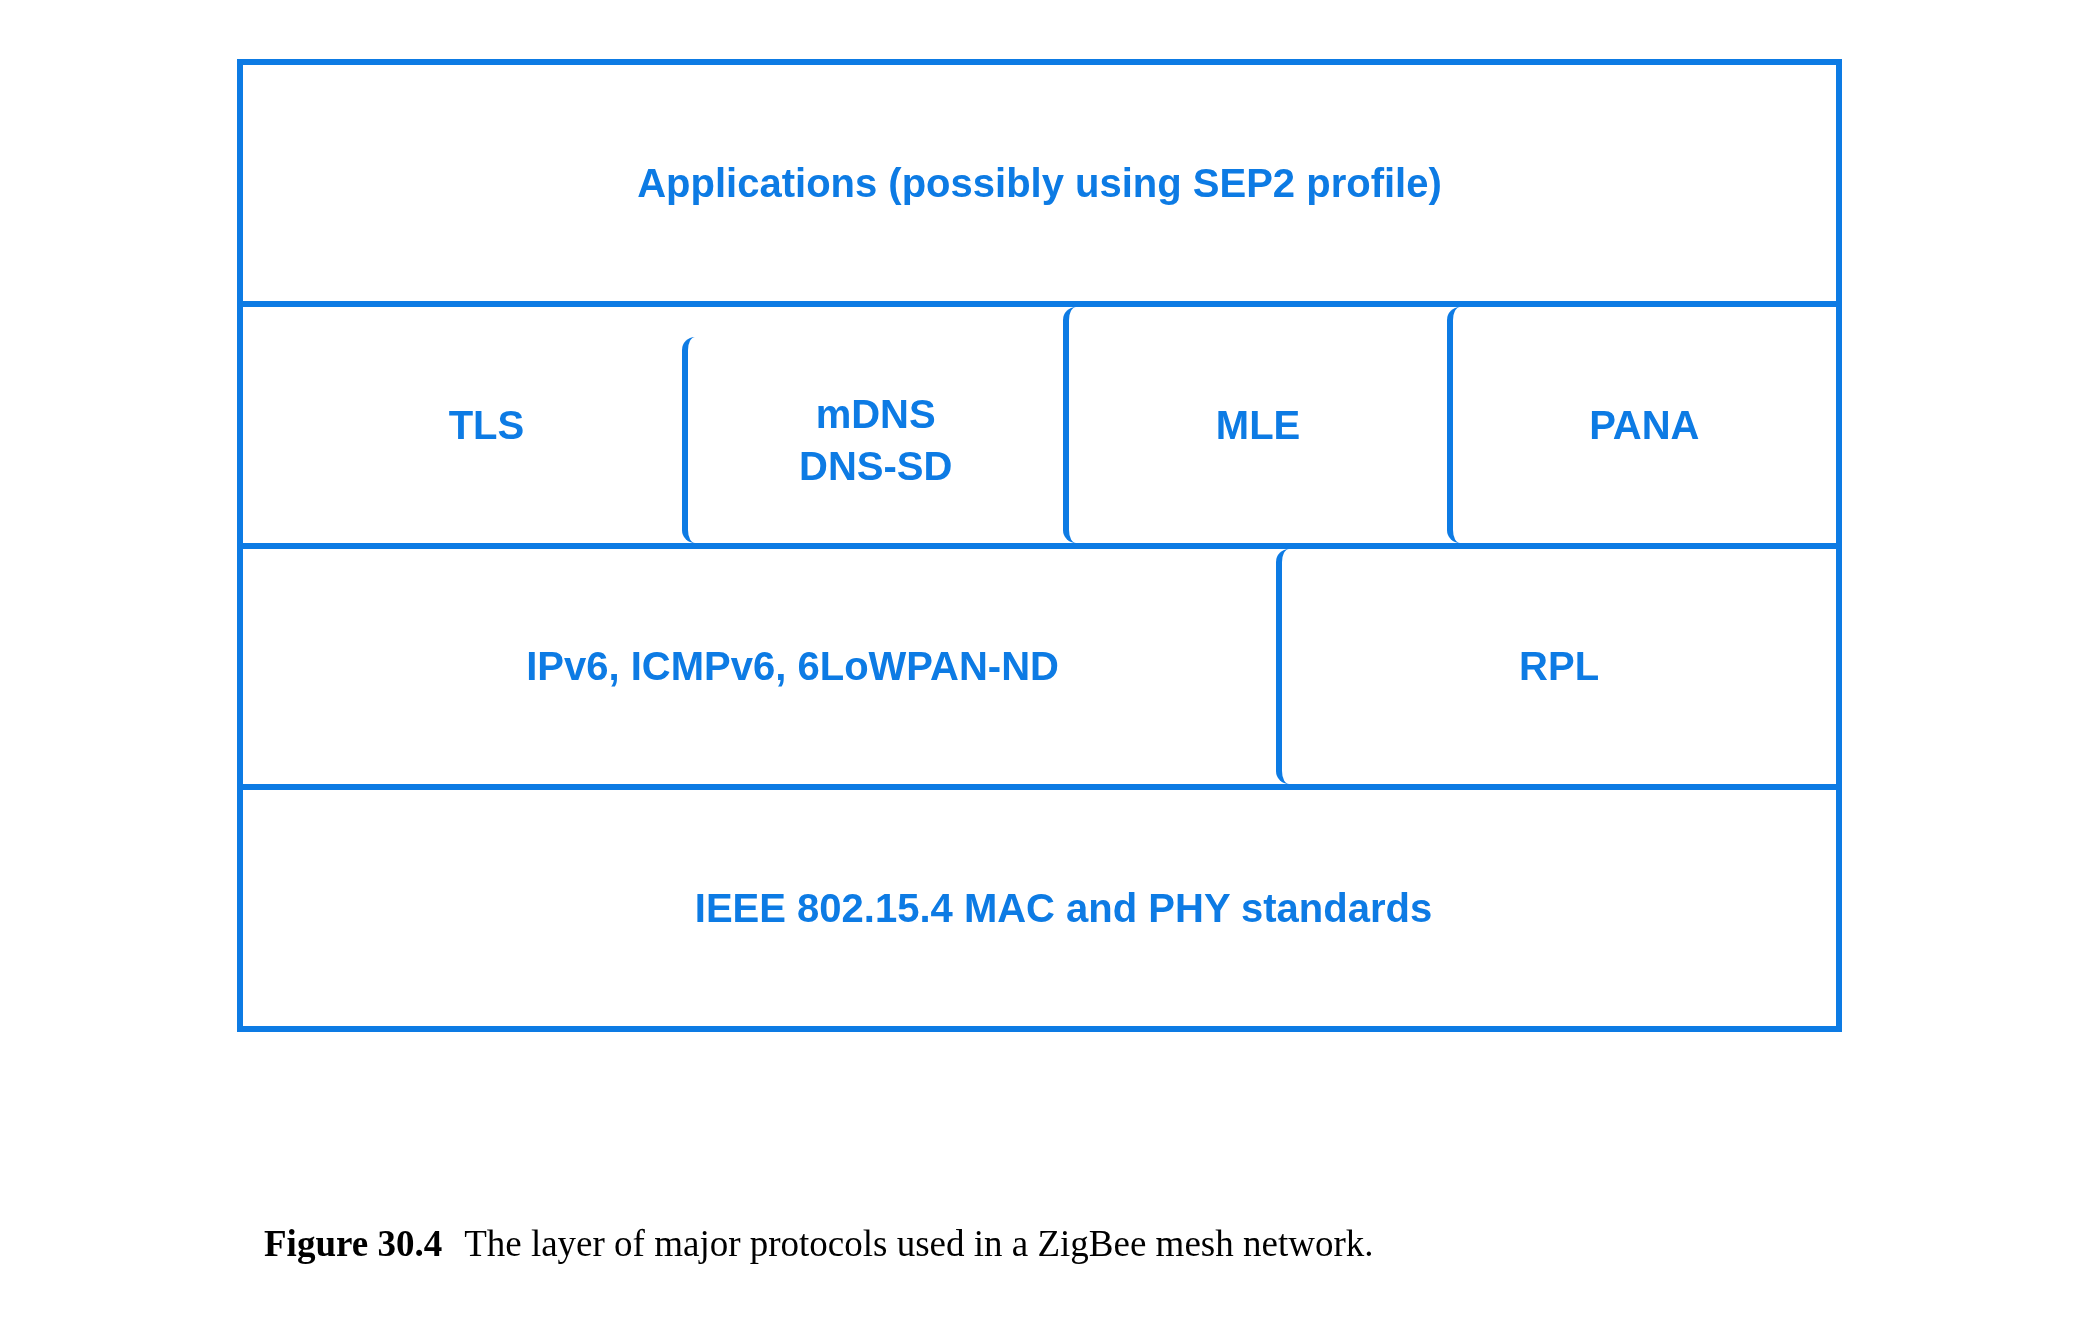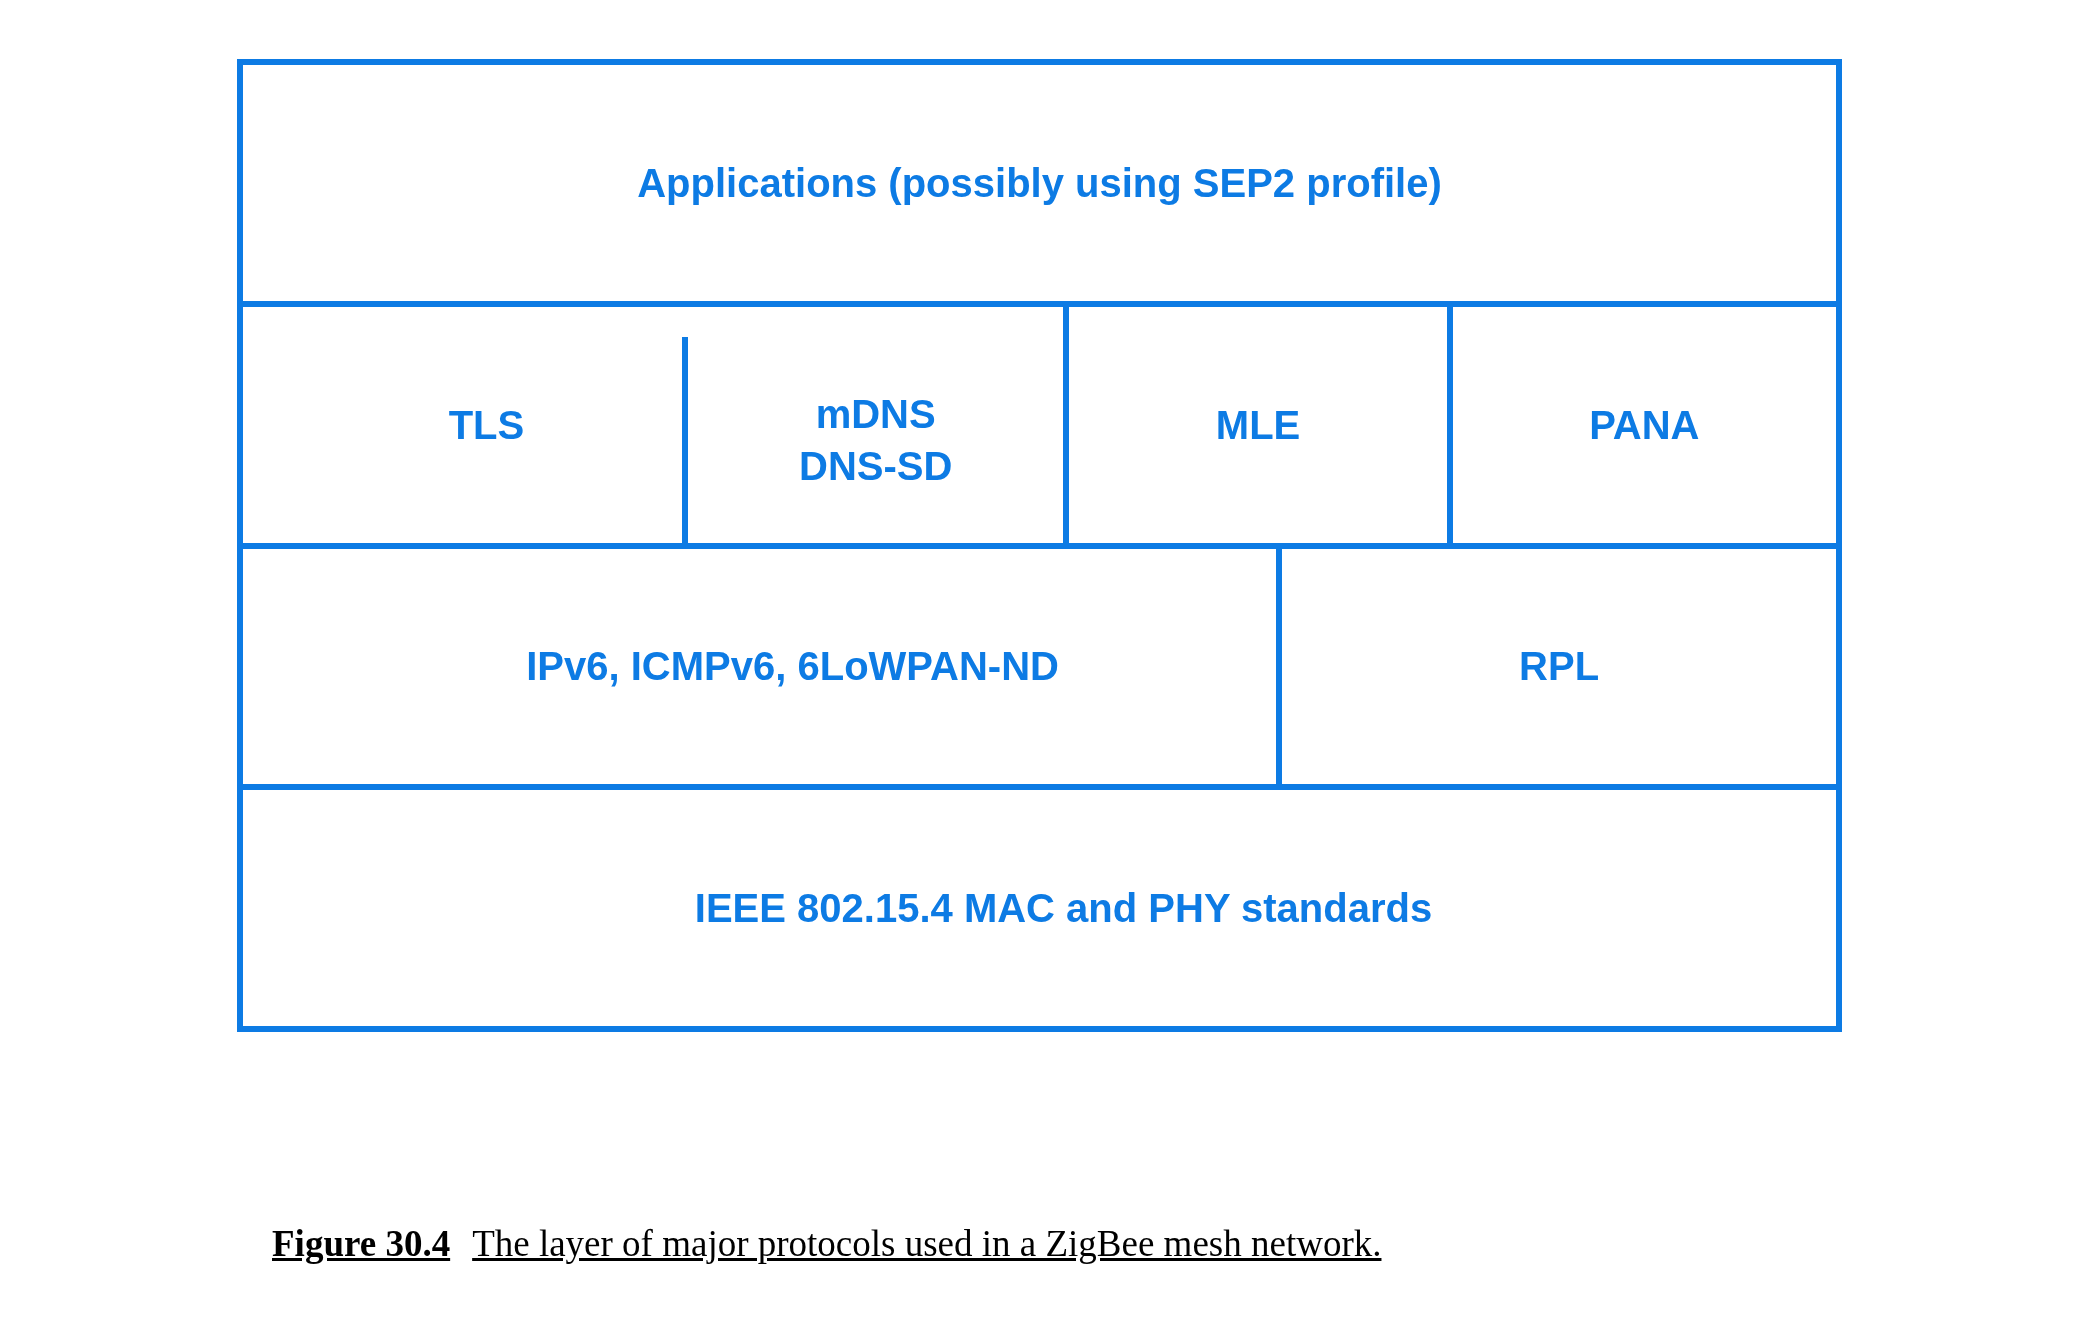--- a/index.html
+++ b/index.html
@@ -43,40 +43,40 @@
     display: flex;
     align-items: center;
     justify-content: center;
     text-align: center;
     color: var(--accent);
     font-weight: bold;
     font-size: 40px;
     line-height: 1.3;
     white-space: pre-line;
     flex: 1 1 0;
+    border-radius: 13px;
   }
   .cell + .cell { border-left: 6px solid var(--accent); }
   
   .row-services .cell:nth-child(1) { flex: 0 0 25.3%; }
   .row-services .cell:nth-child(2) { flex: 0 0 24.7%; margin-top: 30px; }
   .row-services .cell:nth-child(3) { flex: 0 0 24.8%; }
   .row-services .cell:nth-child(4) { flex: 1 1 auto; }
   
   .row-network .cell:nth-child(1) { flex: 0 0 62.6%; margin-left: 18px; }
   .row-network .cell:nth-child(2) { flex: 1 1 auto; }
   .caption {
     position: absolute;
-    left: 272px;
+    left: 264px;
     top: 1222px;
     width: 1620px;
     font-family: "Liberation Serif", serif;
     font-size: 37px;
     color: var(--caption-color);
     white-space: nowrap;
-    text-decoration: underline;
   }
   .caption .fig-label {
     font-weight: bold;
     margin-right: 22px;
   }
 </style>
 </head>
 <body>
 
 <div class="canvas">

